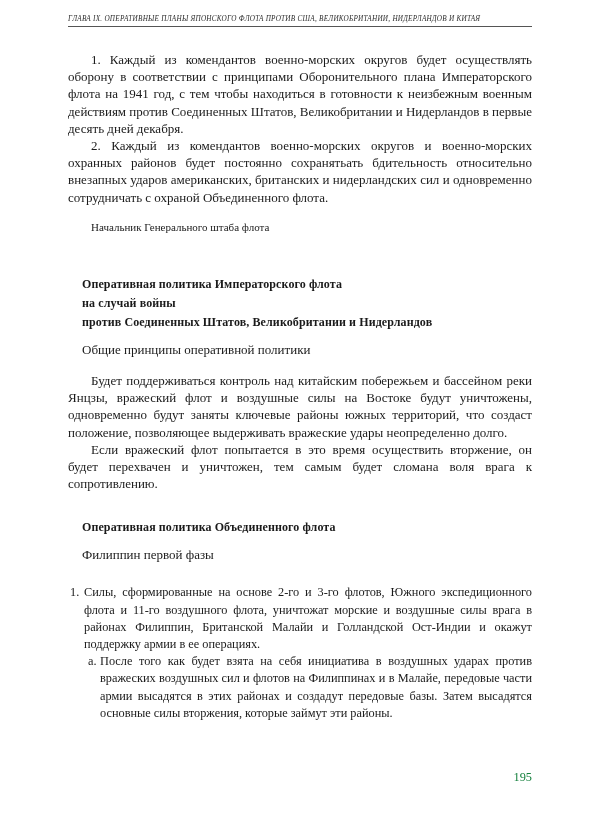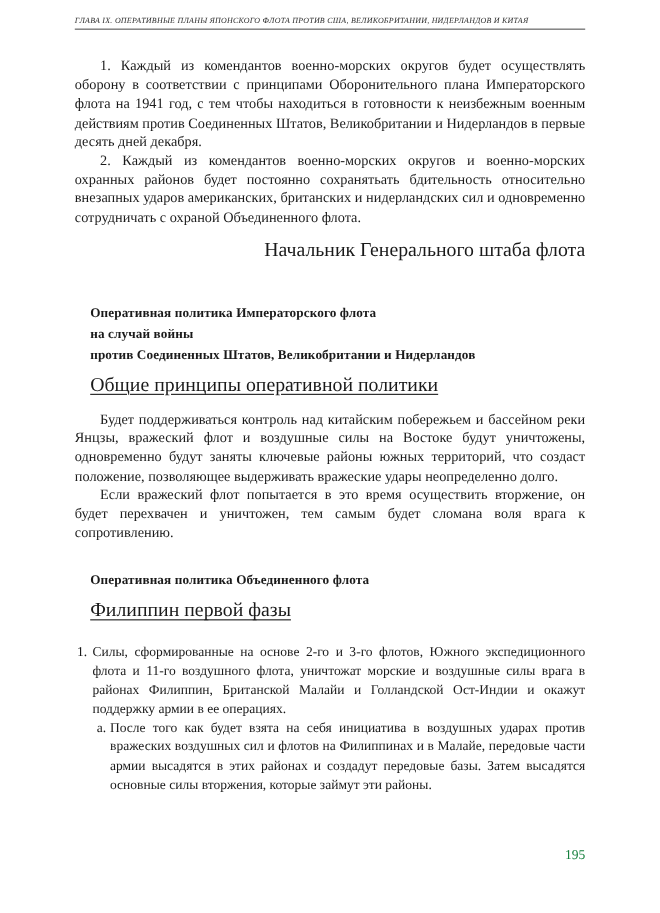--- a/index.html
+++ b/index.html
@@ -57,44 +57,43 @@
   .para.indent {
     text-indent: 23px;
   }
   .gap-sm { height: 8px; }
   .gap-md { height: 13px; }
   .gap-lg { height: 20px; }
   .gap-xl { height: 26px; }
 
   
   .sig {
-    font-size: 18px;
+    font-size: 11px;
     line-height: 17.2px;
     margin: 0;
     padding-left: 23px;
-    text-align: right;
+    text-align: left;
   }
 
   
   .head-bold {
     font-size: 12px;
     line-height: 19px;
     font-weight: bold;
     margin: 0;
     padding-left: 14px;
     text-align: left;
     letter-spacing: 0.1px;
   }
   .head-underline {
-    font-size: 18px;
+    font-size: 13px;
     line-height: 19px;
     margin: 0;
     padding-left: 14px;
     text-align: left;
-    text-decoration: underline;
     text-underline-offset: 2.5px;
     text-decoration-thickness: from-font;
   }
 
   
   .li-row {
     display: flex;
     font-size: 12.3px;
     line-height: 17.2px;
     align-items: flex-start;

